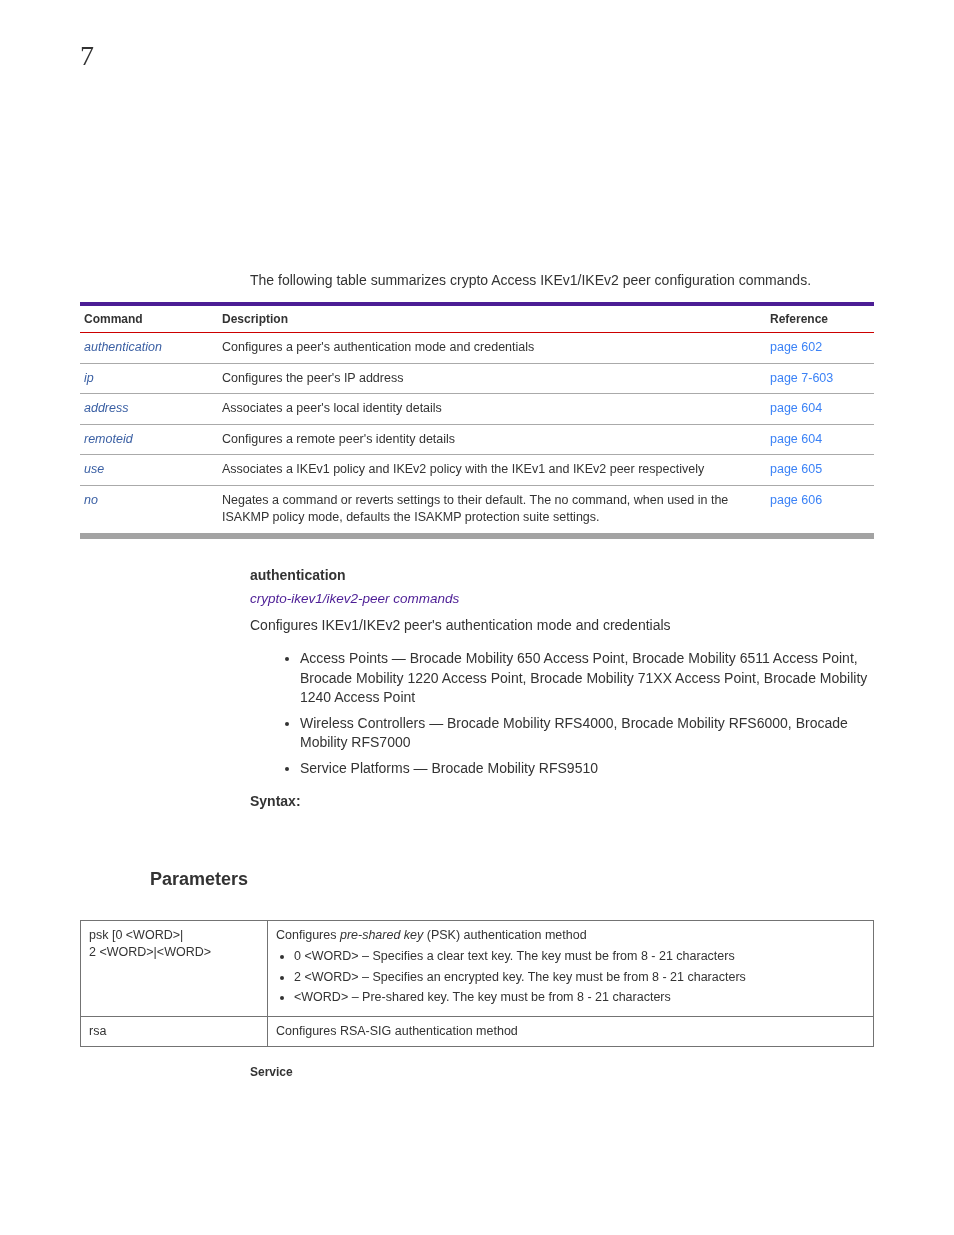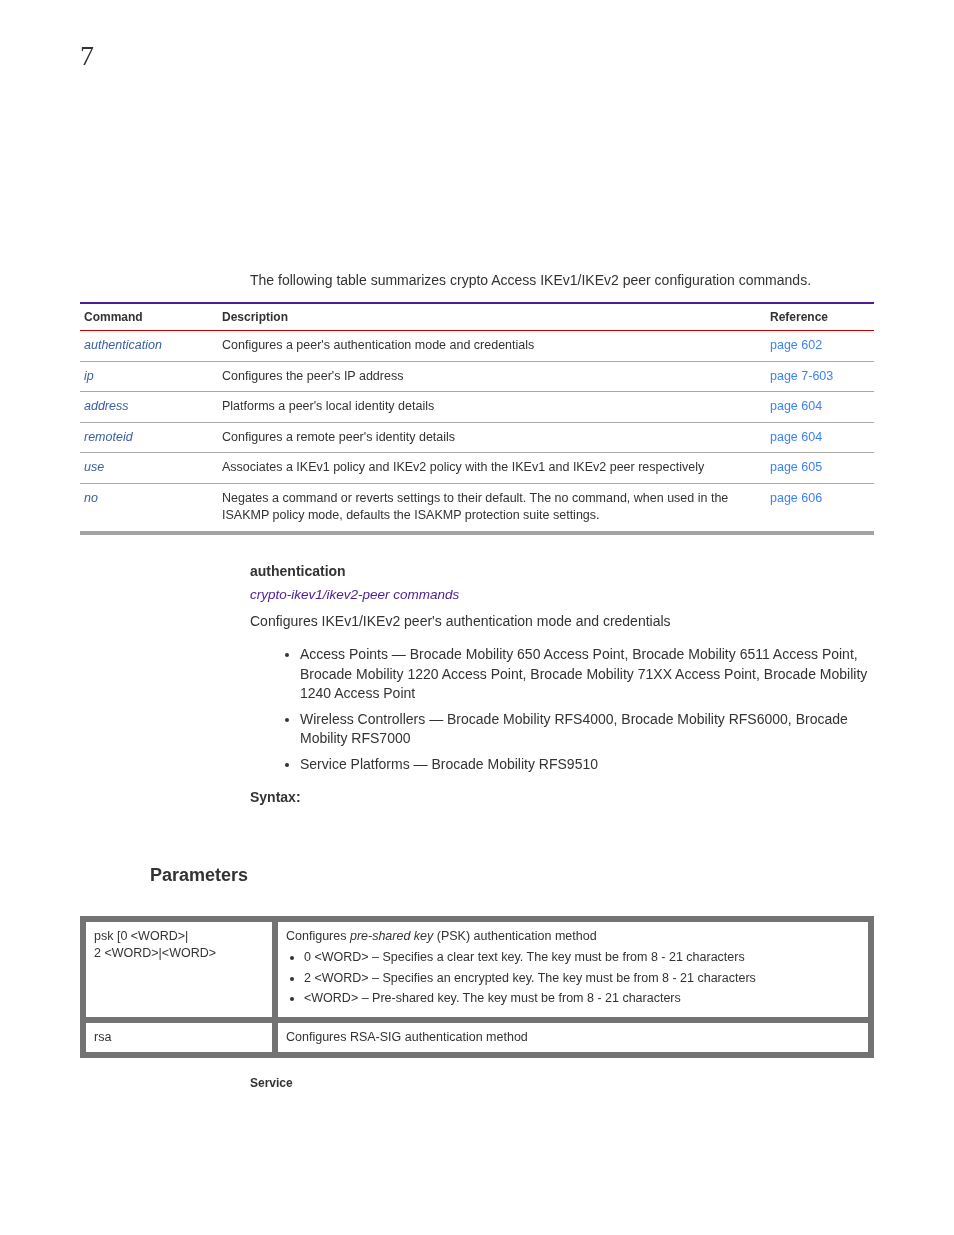--- a/index.html
+++ b/index.html
@@ -28,32 +28,32 @@
   .cmd-table {
     width: 100%;
     border-collapse: collapse;
     margin-bottom: 28px;
   }
   .cmd-table th {
     text-align: left;
     font-weight: bold;
     font-size: 12px;
     padding: 6px 4px;
-    border-top: 2px solid #4c1d95;
+    border-top: 4px solid #4c1d95;
     border-bottom: 1px solid #c00;
   }
   .cmd-table td {
     padding: 6px 4px;
     border-bottom: 1px solid #aaa;
     font-size: 12.5px;
     vertical-align: top;
     line-height: 1.4;
   }
   .cmd-table tr:last-child td {
-    border-bottom: 4px solid #a3a3a3;
+    border-bottom: 6px solid #a3a3a3;
   }
   .col-cmd { width: 130px; }
   .col-ref { width: 100px; }
   .link-blue { color: #3a5fa3; font-style: italic; }
   .link-ref { color: #3b82f6; }
   .section-h {
     font-weight: bold;
     margin-left: 170px;
     margin-bottom: 8px;
     font-size: 14px;
@@ -90,21 +90,21 @@
     margin-left: 70px;
     margin-bottom: 30px;
     font-size: 18px;
   }
   .param-table {
     width: 100%;
     border-collapse: collapse;
     margin-bottom: 18px;
   }
   .param-table td {
-    border: 6px solid #737373;
+    border: 1px solid #737373;
     padding: 6px 8px;
     font-size: 12.5px;
     vertical-align: top;
     line-height: 1.4;
   }
   .param-col1 { width: 170px; }
   .inner-bullets {
     list-style: disc;
     margin: 4px 0 0 18px;
     padding: 0;
@@ -140,21 +140,21 @@
         <td>Configures a peer's authentication mode and credentials</td>
         <td><span class="link-ref">page 602</span></td>
       </tr>
       <tr>
         <td><span class="link-blue">ip</span></td>
         <td>Configures the peer's IP address</td>
         <td><span class="link-ref">page 7-603</span></td>
       </tr>
       <tr>
         <td><span class="link-blue">address</span></td>
-        <td>Platforms a peer's local identity details</td>
+        <td>Associates a peer's local identity details</td>
         <td><span class="link-ref">page 604</span></td>
       </tr>
       <tr>
         <td><span class="link-blue">remoteid</span></td>
         <td>Configures a remote peer's identity details</td>
         <td><span class="link-ref">page 604</span></td>
       </tr>
       <tr>
         <td><span class="link-blue">use</span></td>
         <td>Associates a IKEv1 policy and IKEv2 policy with the IKEv1 and IKEv2 peer respectively</td>

